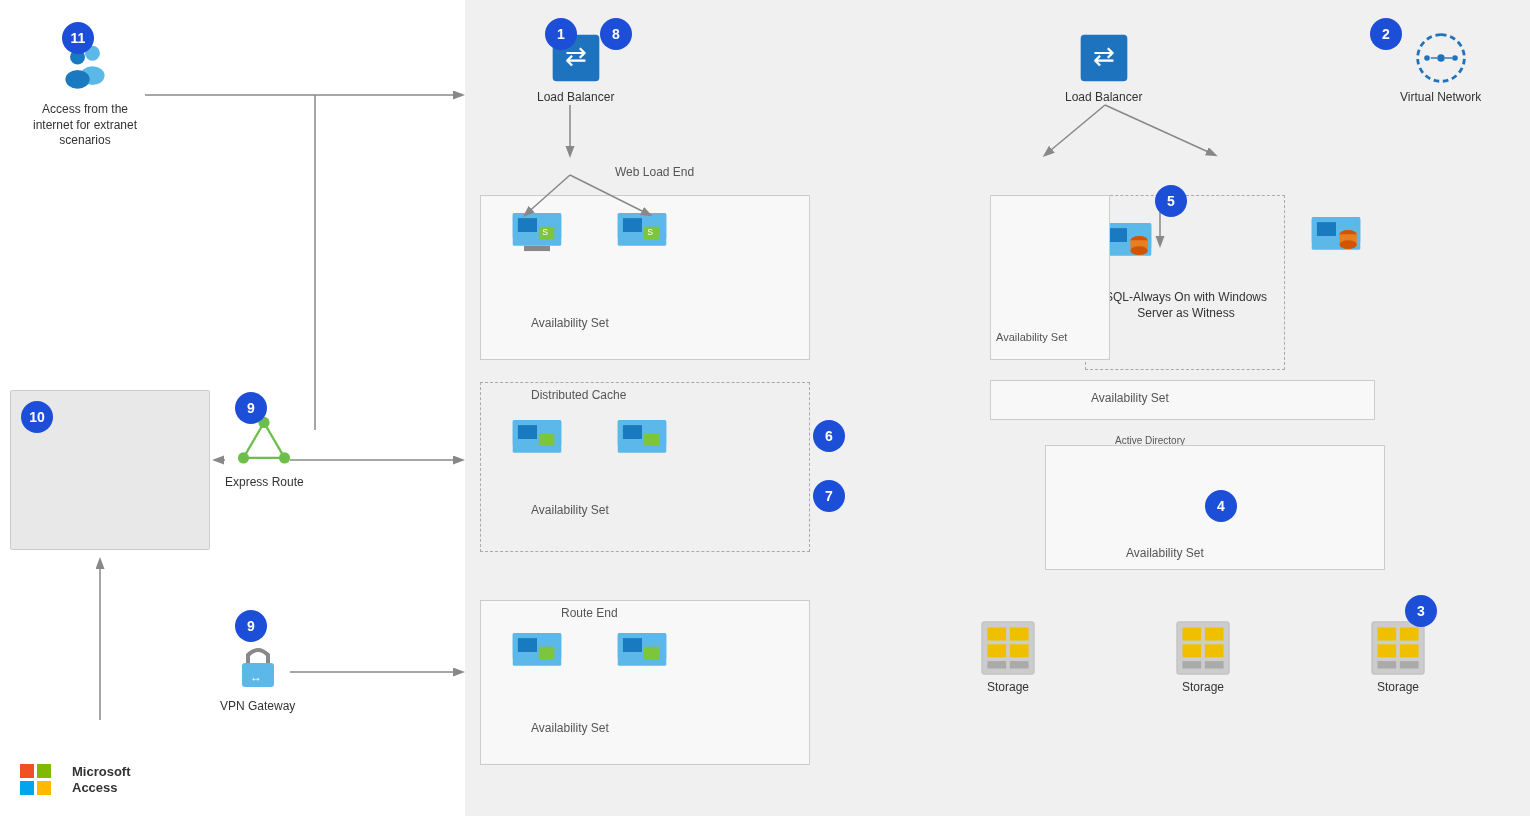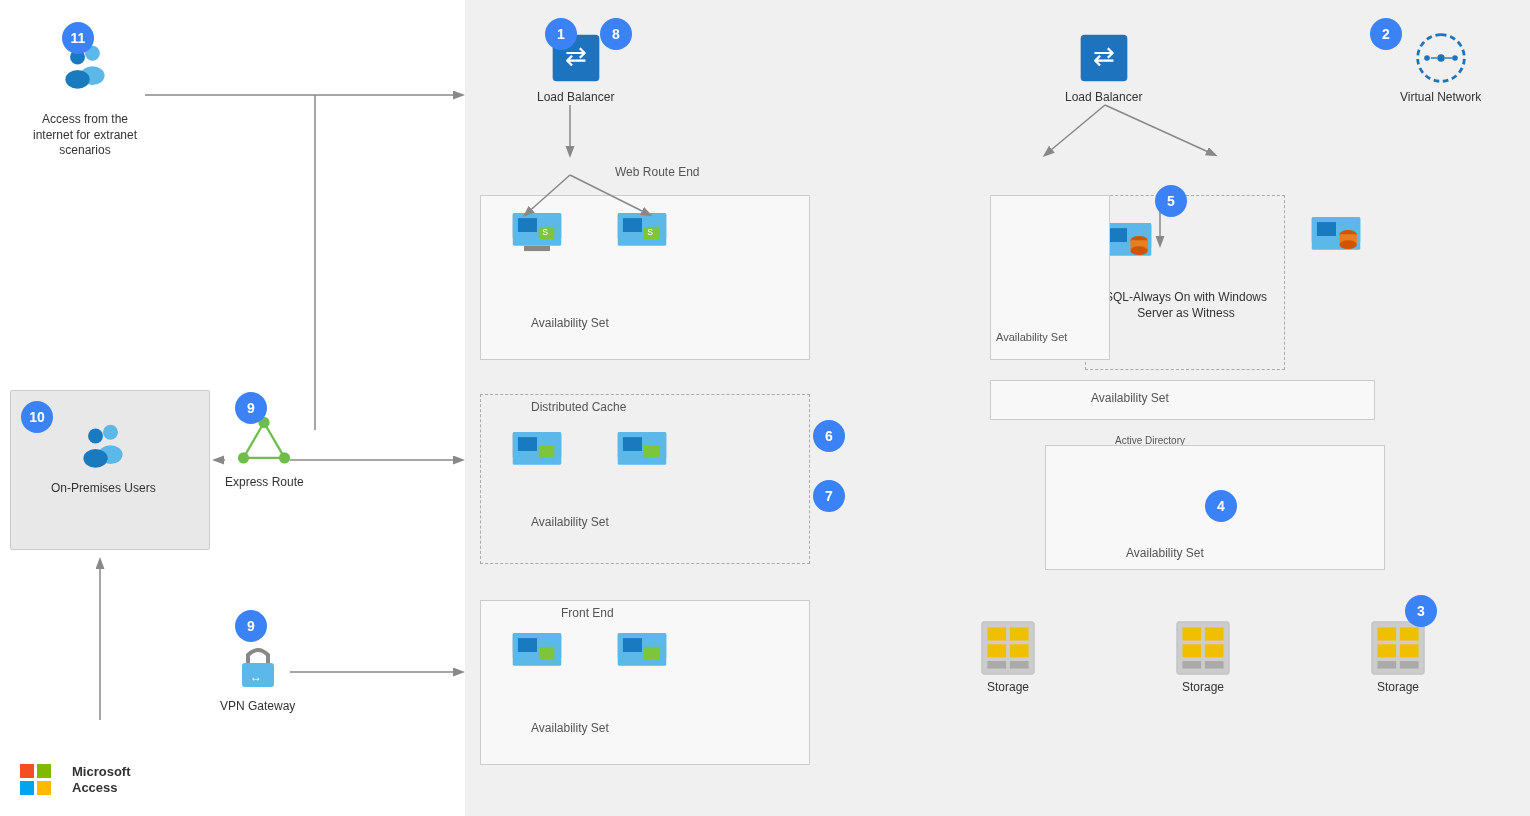--- a/index.html
+++ b/index.html
@@ -33,21 +33,21 @@
       background: #f0f0f0;
       position: relative;
       height: 816px;
     }
 
     
     .circle-num {
       width: 32px;
       height: 32px;
       border-radius: 50%;
-      background: #3b82f6;
+      background: #1d4ed8;
       color: white;
       font-size: 14px;
       font-weight: bold;
       display: flex;
       align-items: center;
       justify-content: center;
       position: absolute;
       z-index: 10;
     }
 
@@ -136,47 +136,38 @@
   </style>
 </head>
 <body>
 
 <div class="main-container">
 
   <div class="left-panel">
 
     <div class="circle-num" style="left:62px; top:22px;">11</div>
 
-    <div class="icon-block" style="left:30px; top:42px;gap:10px;">
+    <div class="icon-block" style="left:30px; top:42px;">
       <svg class="icon-svg" viewBox="0 0 60 60">
 
         <circle cx="38" cy="12" r="8" fill="#5bb8e8"></circle>
         <ellipse cx="38" cy="36" rx="13" ry="10" fill="#5bb8e8"></ellipse>
 
         <circle cx="22" cy="16" r="8" fill="#1a7abf"></circle>
         <ellipse cx="22" cy="40" rx="13" ry="10" fill="#1a7abf"></ellipse>
       </svg>
       <div class="icon-label" style="width:110px;">Access from the
 internet for extranet
 scenarios</div>
     </div>
 
     <div class="on-prem-box" style="left:10px; top:390px; width:200px; height:160px;">
 
       <div class="circle-num" style="left:10px; top:10px;">10</div>
 
-      <div class="icon-block" style="left:40px; top:30px;">
-        <svg class="icon-svg" viewBox="0 0 60 60">
-          <circle cx="38" cy="12" r="8" fill="#5bb8e8"></circle>
-          <ellipse cx="38" cy="36" rx="13" ry="10" fill="#5bb8e8"></ellipse>
-          <circle cx="22" cy="16" r="8" fill="#1a7abf"></circle>
-          <ellipse cx="22" cy="40" rx="13" ry="10" fill="#1a7abf"></ellipse>
-        </svg>
-        <div class="icon-label">On-Premises Users</div>
-      </div>
     </div>
 
     <div class="circle-num" style="left:235px; top:392px;">9</div>
 
     <div class="icon-block" style="left:225px; top:415px;">
       <svg width="56" height="56" viewBox="0 0 60 60">
 
         <circle cx="30" cy="8" r="6" fill="#6dbf4a"></circle>
         <circle cx="8" cy="46" r="6" fill="#6dbf4a"></circle>
         <circle cx="52" cy="46" r="6" fill="#6dbf4a"></circle>
@@ -261,21 +252,21 @@
     <div class="circle-num" style="left:135px; top:18px;">8</div>
 
     <div class="icon-block" style="left:72px; top:30px;">
       <svg width="56" height="56" viewBox="0 0 60 60">
         <rect x="5" y="5" width="50" height="50" rx="4" fill="#1e73be"></rect>
         <text x="30" y="38" text-anchor="middle" font-size="28" fill="white">⇄</text>
       </svg>
       <div class="icon-label">Load Balancer</div>
     </div>
 
-    <div class="section-label" style="left:150px; top:165px;">Web Route End</div>
+    <div class="section-label" style="left:150px; top:165px;">Web Load End</div>
 
     <div class="solid-box" style="left:15px; top:195px; width:330px; height:165px;">
 
       <div class="icon-block" style="left:30px; top:10px;">
         <svg width="52" height="52" viewBox="0 0 60 60">
           <rect x="2" y="8" width="56" height="38" rx="2" fill="#5bb8e8"></rect>
           <rect x="15" y="46" width="30" height="6" fill="#888"></rect>
           <rect x="2" y="8" width="56" height="30" rx="2" fill="#5bb8e8"></rect>
           <rect x="8" y="14" width="22" height="16" fill="#1a7abf"></rect>
           <text x="36" y="36" font-size="14" fill="white" font-weight="bold">S</text>
@@ -289,21 +280,21 @@
           <rect x="2" y="8" width="56" height="38" rx="2" fill="#5bb8e8"></rect>
           <rect x="2" y="8" width="56" height="30" rx="2" fill="#5bb8e8"></rect>
           <rect x="8" y="14" width="22" height="16" fill="#1a7abf"></rect>
           <rect x="32" y="24" width="18" height="14" rx="1" fill="#7dc63b"></rect>
           <text x="36" y="34" font-size="10" fill="white">S</text>
         </svg>
       </div>
       <div class="section-label" style="left:50px; top:120px;">Availability Set</div>
     </div>
 
-    <div class="dashed-box" style="left:15px; top:394px; width:330px; height:170px;">
+    <div class="dashed-box" style="left:15px; top:382px; width:330px; height:170px;">
       <div class="section-label" style="left:50px; top:5px;">Distributed Cache</div>
       <div class="icon-block" style="left:30px; top:30px;">
         <svg width="52" height="52" viewBox="0 0 60 60">
           <rect x="2" y="8" width="56" height="38" rx="2" fill="#5bb8e8"></rect>
           <rect x="2" y="8" width="56" height="30" rx="2" fill="#5bb8e8"></rect>
           <rect x="8" y="14" width="22" height="16" fill="#1a7abf"></rect>
           <rect x="32" y="24" width="18" height="14" rx="1" fill="#7dc63b"></rect>
         </svg>
       </div>
       <div class="icon-block" style="left:135px; top:30px;">
@@ -315,21 +306,21 @@
         </svg>
       </div>
       <div class="section-label" style="left:50px; top:120px;">Availability Set</div>
     </div>
 
     <div class="circle-num" style="left:348px; top:420px;">6</div>
 
     <div class="circle-num" style="left:348px; top:480px;">7</div>
 
     <div class="solid-box" style="left:15px; top:600px; width:330px; height:165px;">
-      <div class="section-label" style="left:80px; top:5px;">Front End</div>
+      <div class="section-label" style="left:80px; top:5px;">Route End</div>
       <div class="icon-block" style="left:30px; top:25px;">
         <svg width="52" height="52" viewBox="0 0 60 60">
           <rect x="2" y="8" width="56" height="38" rx="2" fill="#5bb8e8"></rect>
           <rect x="2" y="8" width="56" height="30" rx="2" fill="#5bb8e8"></rect>
           <rect x="8" y="14" width="22" height="16" fill="#1a7abf"></rect>
           <rect x="32" y="24" width="18" height="14" rx="1" fill="#7dc63b"></rect>
         </svg>
       </div>
       <div class="icon-block" style="left:135px; top:25px;">
         <svg width="52" height="52" viewBox="0 0 60 60">

